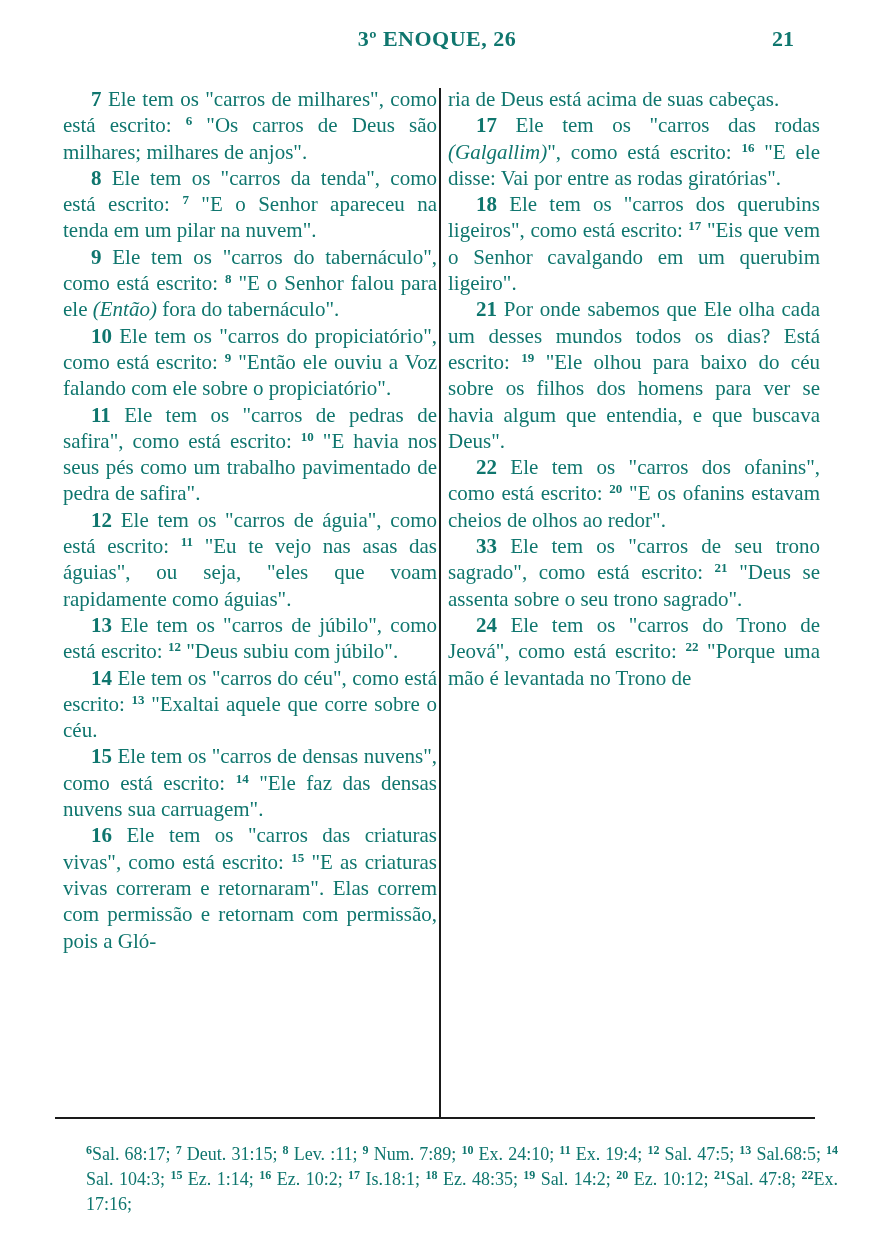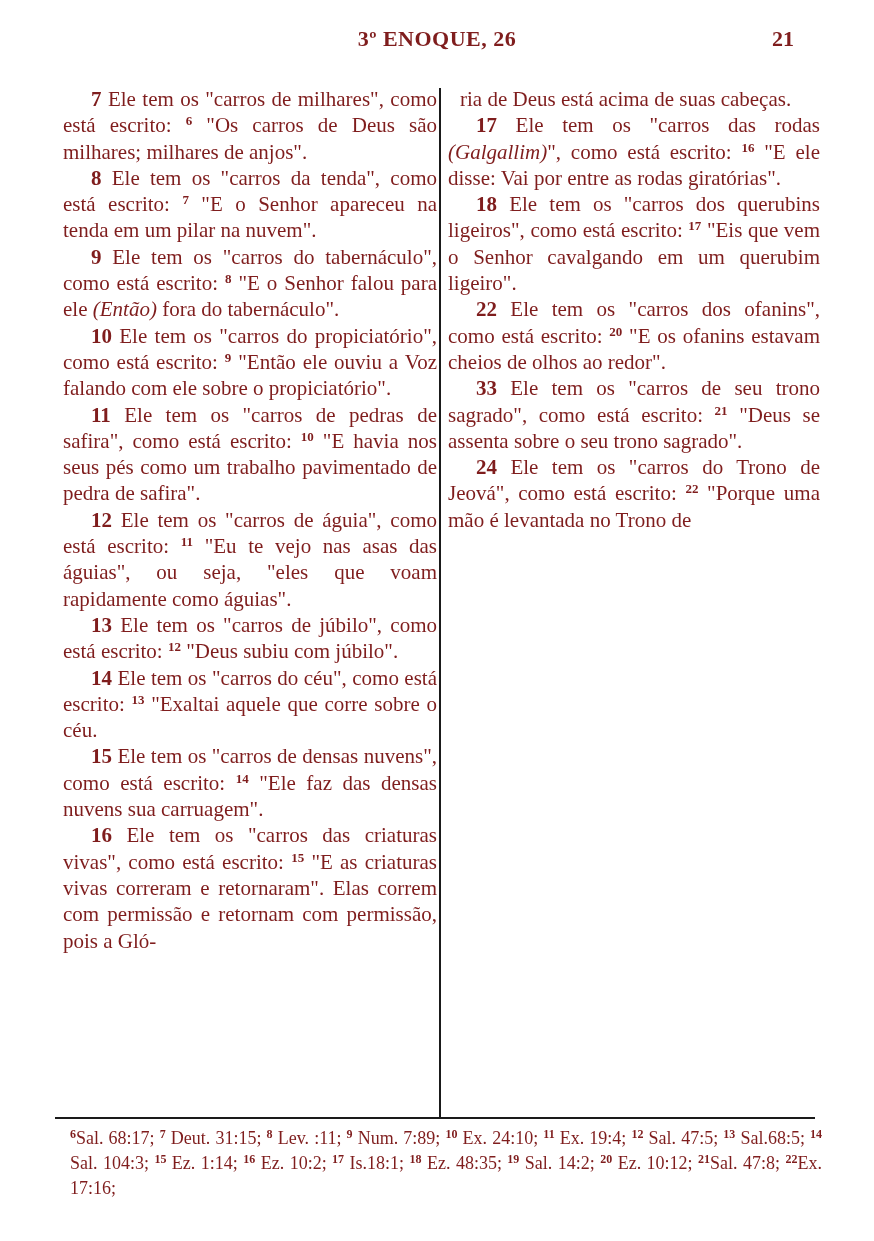--- a/index.html
+++ b/index.html
@@ -2,21 +2,21 @@
 <html><head>
 <meta charset="utf-8">
 <style>
   html, body { margin: 0; padding: 0; background: #ffffff; }
   .page {
     position: relative;
     width: 874px;
     height: 1241px;
     background: #ffffff;
     font-family: "Liberation Serif", serif;
-    color: #7f1d1d;
+    color: #0f766e;
     overflow: hidden;
   }
   .running-header {
     position: absolute;
     top: 26px;
     left: 0;
     width: 874px;
     height: 32px;
   }
   .running-title {
@@ -46,21 +46,21 @@
   .column-right { left: 448px; width: 372px; }
   .column-divider {
     position: absolute;
     top: 88px;
     left: 439px;
     width: 2px;
     height: 1029px;
     background: #1a1a1a;
   }
   .verse { margin: 0; text-indent: 28px; }
-  .verse.no-indent { text-indent: 0; margin-left: 12px; }
+  .verse.no-indent { text-indent: 0; }
   .vnum { font-weight: bold; }
   .it { font-style: italic; }
   sup.ref {
     font-weight: bold;
     font-size: 13px;
     line-height: 0;
     vertical-align: baseline;
     position: relative;
     top: -7px;
   }
@@ -73,21 +73,21 @@
     background: #1a1a1a;
   }
   .footnotes {
     position: absolute;
     top: 1126px;
     left: 70px;
     width: 752px;
     font-size: 18px;
     line-height: 25px;
     text-align: justify;
-    margin: 0;
+    margin: 16px;
   }
   .footnotes sup.ref { font-size: 12px; top: -6px; }
 </style>
 </head>
 <body>
 
 <div class="page">
 
   <div class="running-header">
     <div class="running-title">3º ENOQUE, 26</div>
@@ -106,20 +106,21 @@
       <p class="verse"><span class="vnum">15</span><span> Ele tem os "carros de densas nuvens", como está escrito: </span><sup class="ref">14</sup><span> "Ele faz das densas nuvens sua carruagem".</span></p>
       <p class="verse"><span class="vnum">16</span><span> Ele tem os "carros das criaturas vivas", como está escrito: </span><sup class="ref">15</sup><span> "E as criaturas vivas correram e retornaram". Elas correm com permissão e retornam com permissão, pois a Gló-</span></p>
     </div>
 
   <div class="column-divider"></div>
 
   <div class="column column-right" id="col-right">
       <p class="verse no-indent"><span>ria de Deus está acima de suas cabeças.</span></p>
       <p class="verse"><span class="vnum">17</span><span> Ele tem os "carros das rodas </span><span class="it">(Galgallim)</span><span>", como está escrito: </span><sup class="ref">16</sup><span> "E ele disse: Vai por entre as rodas giratórias".</span></p>
       <p class="verse"><span class="vnum">18</span><span> Ele tem os "carros dos querubins ligeiros", como está escrito: </span><sup class="ref">17</sup><span> "Eis que vem o Senhor cavalgando em um querubim ligeiro".</span></p>
+      <p class="verse"><span class="vnum">21</span><span> Por onde sabemos que Ele olha cada um desses mundos todos os dias? Está escrito: </span><sup class="ref">19</sup><span> "Ele olhou para baixo do céu sobre os filhos dos homens para ver se havia algum que entendia, e que buscava Deus".</span></p>
       <p class="verse"><span class="vnum">22</span><span> Ele tem os "carros dos ofanins", como está escrito: </span><sup class="ref">20</sup><span> "E os ofanins estavam cheios de olhos ao redor".</span></p>
       <p class="verse"><span class="vnum">33</span><span> Ele tem os "carros de seu trono sagrado", como está escrito: </span><sup class="ref">21</sup><span> "Deus se assenta sobre o seu trono sagrado".</span></p>
       <p class="verse"><span class="vnum">24</span><span> Ele tem os "carros do Trono de Jeová", como está escrito: </span><sup class="ref">22</sup><span> "Porque uma mão é levantada no Trono de</span></p>
     </div>
 
   <div class="footnote-divider"></div>
 
   <p class="footnotes" id="footnotes"><sup class="ref">6</sup><span>Sal. 68:17;</span>  <sup class="ref">7</sup><span> Deut. 31:15;</span>  <sup class="ref">8</sup><span> Lev. :11;</span>  <sup class="ref">9</sup><span> Num. 7:89;</span>  <sup class="ref">10</sup><span> Ex. 24:10;</span>  <sup class="ref">11</sup><span> Ex. 19:4;</span>  <sup class="ref">12</sup><span> Sal. 47:5;</span>  <sup class="ref">13</sup><span> Sal.68:5;</span>  <sup class="ref">14</sup><span> Sal. 104:3;</span>  <sup class="ref">15</sup><span> Ez. 1:14;</span>  <sup class="ref">16</sup><span> Ez. 10:2;</span>  <sup class="ref">17</sup><span> Is.18:1;</span>  <sup class="ref">18</sup><span> Ez. 48:35;</span>  <sup class="ref">19</sup><span> Sal. 14:2;</span>  <sup class="ref">20</sup><span> Ez. 10:12;</span>  <sup class="ref">21</sup><span>Sal. 47:8;</span>  <sup class="ref">22</sup><span>Ex. 17:16;</span></p>
 
 </div>

